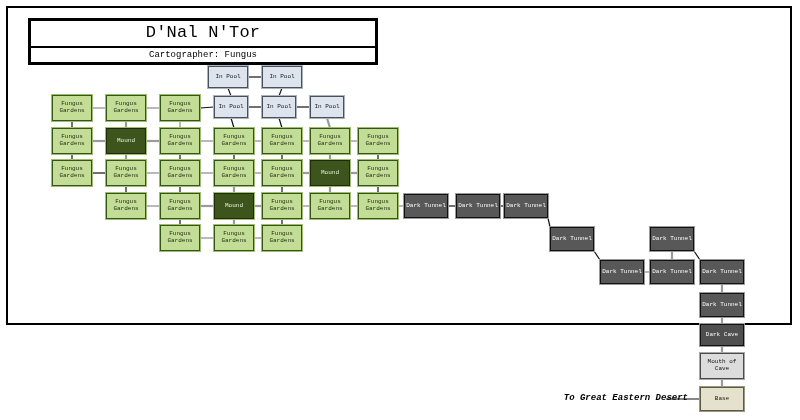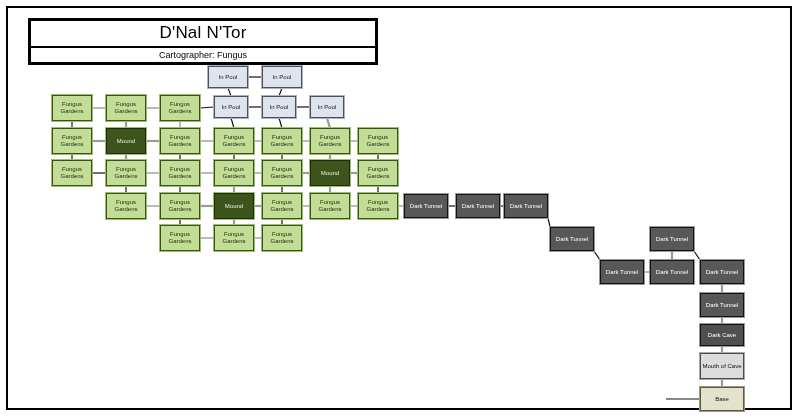--- a/index.html
+++ b/index.html
@@ -7,24 +7,25 @@
   #map-root{
     position:relative;
     width:800px;height:420px;
     background:#ffffff;
     box-sizing:border-box;
     overflow:hidden;
   }
   #map-frame{
     position:absolute;
     left:6px;top:6px;
-    width:786px;height:404px;
+    width:786px;height:319px;
     border:2px solid #000000;
     box-sizing:border-box;
     background:#ffffff;
+    font-family:Liberation Mono, monospace;
   }
   
   #title-block{
     position:absolute;
     left:20px;top:10px;
     width:350px;
     border:3px solid #000000;
     box-sizing:border-box;
     background:#ffffff;
   }
@@ -324,15 +325,16 @@
           <span>Base</span>
         </div>
       </div>
 
     <div id="title-block">
       <div id="map-title">D'Nal N'Tor</div>
       <div id="title-divider"></div>
       <div id="cartographer">Cartographer: Fungus</div>
     </div>
 
+    <div id="desert-label" style="left: 0px; right: auto; width: 686px; top: 385px; padding-right: 6px; box-sizing: border-box;">To Great Eastern Desert</div>
 
   </div>
 </div>
 
 </body></html>

